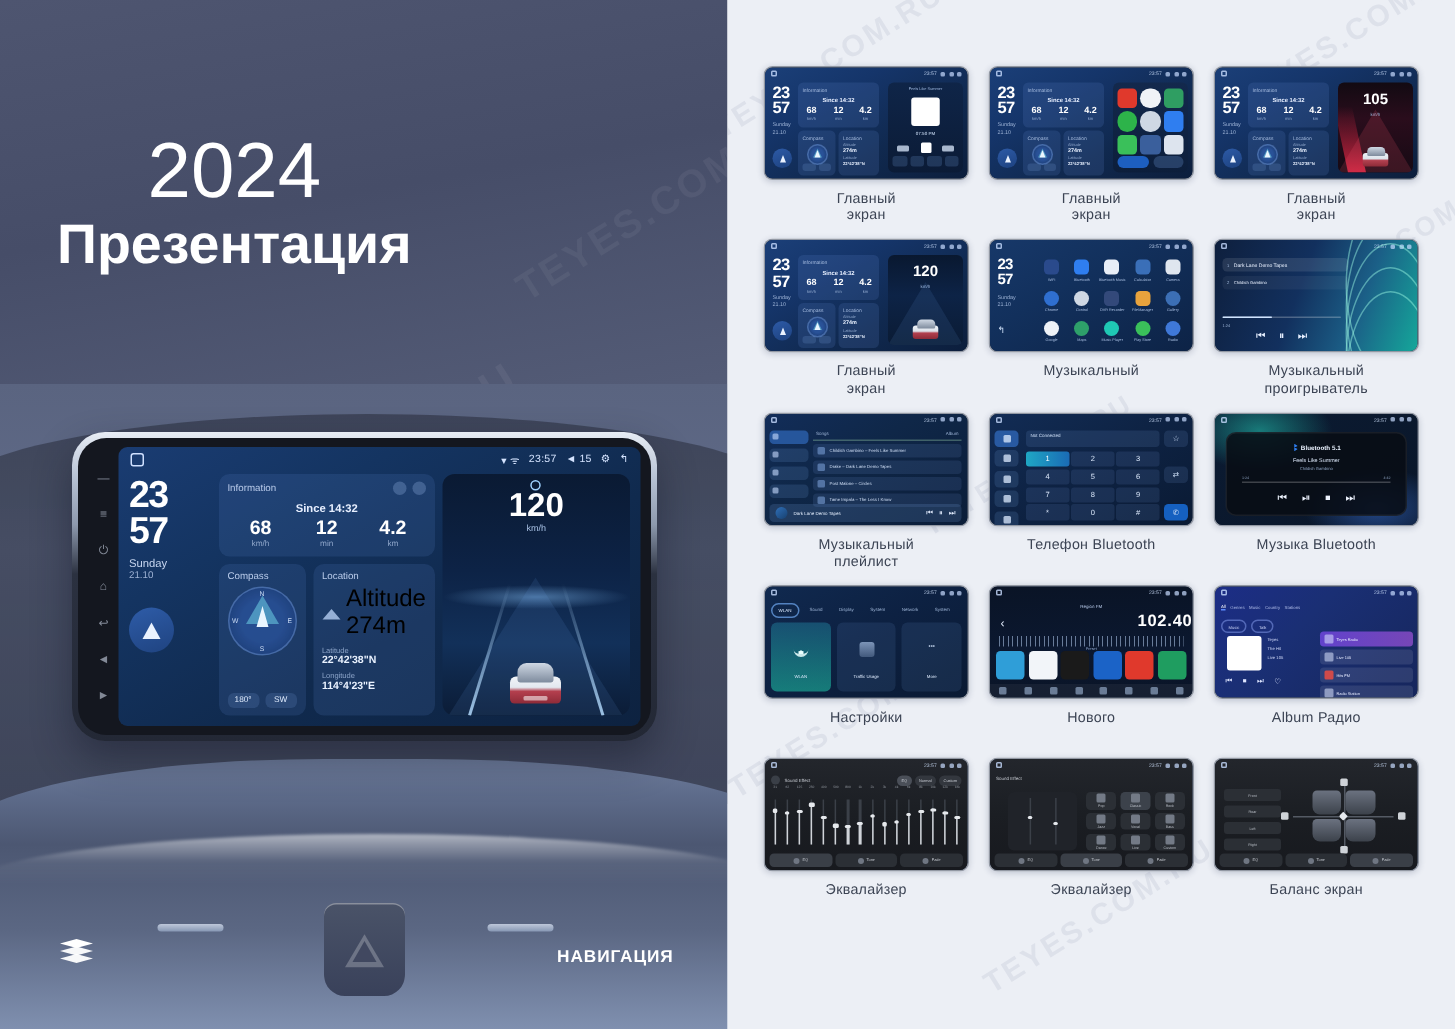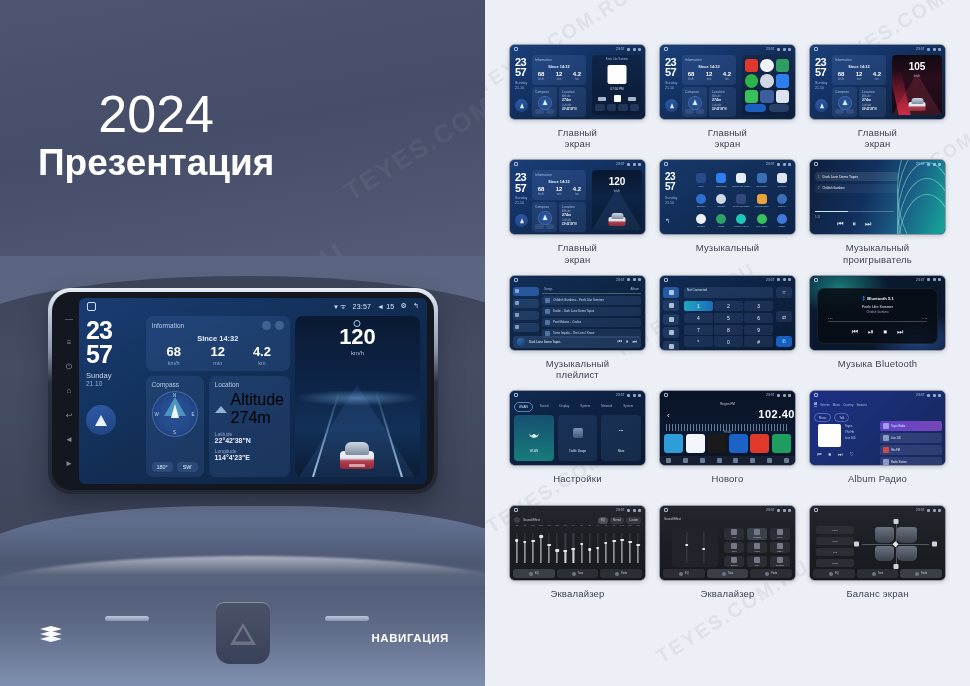--- a/index.html
+++ b/index.html
@@ -1140,20 +1140,21 @@
             <b>*</b>
             <b>0</b>
             <b>#</b>
           </div>
           <div class="bp-right">
             <div>☆</div>
             <div>⇄</div>
             <div class="call">✆</div>
           </div>
         </div>
+        <div class="caption">Телефон Bluetooth</div>
       </div>
 
       <div class="cell">
         <div class="thumb">
           <div class="bm-bg"></div>
           <div class="mini-status">
               <span class="hm"></span>
               <span class="sp"></span>
               <span class="tm">23:57</span>
               <span class="ic"></span>

